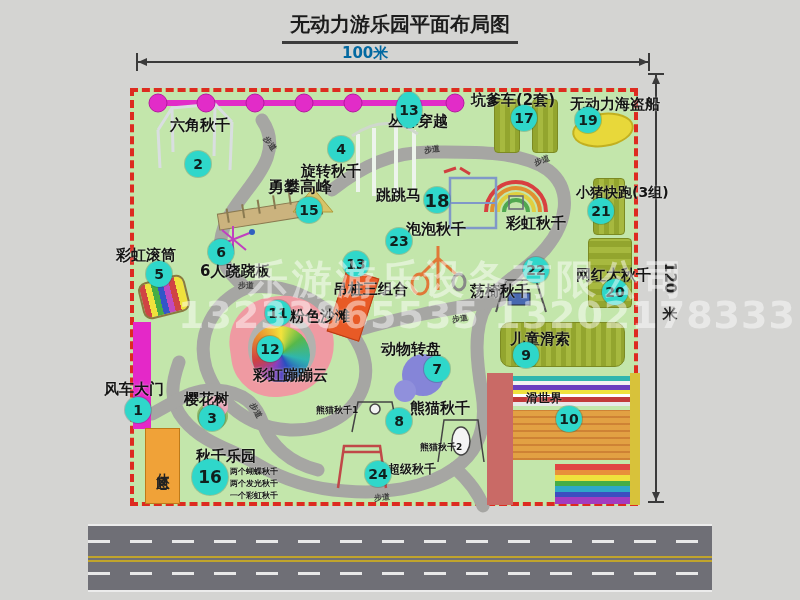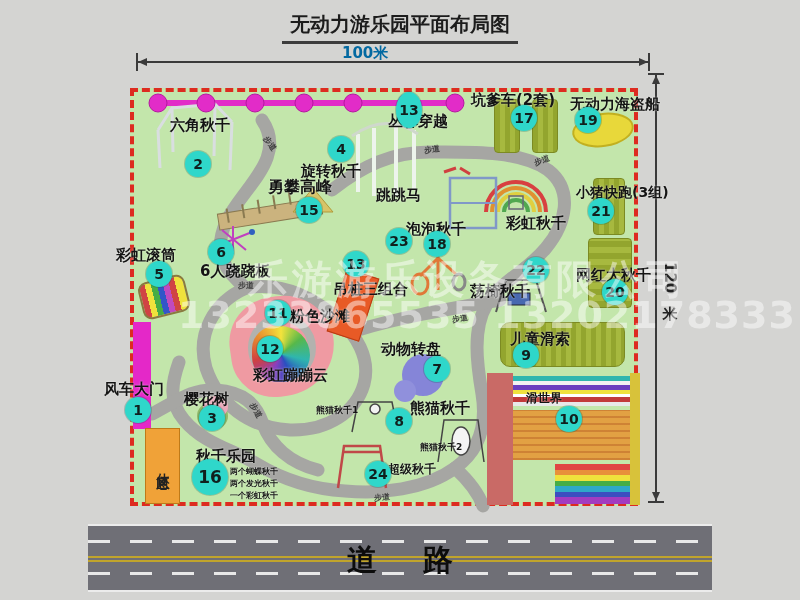--- a/index.html
+++ b/index.html
@@ -235,21 +235,21 @@
       <div class="num" style="left: 396px; top: 92px; width: 26px; height: 36px; font-size: 14px;">13</div>
       <div class="lbl" style="left: 333px; top: 280px; font-size: 15px;">吊桩三组合</div>
       <div class="num" style="left: 343px; top: 251px; width: 26px; height: 26px; font-size: 14px;">13</div>
       <div class="lbl" style="left: 268px; top: 177px; font-size: 16px;">勇攀高峰</div>
       <div class="num" style="left: 296px; top: 197px; width: 26px; height: 26px; font-size: 14px;">15</div>
       <div class="lbl" style="left: 196px; top: 447px; font-size: 15px;">秋千乐园</div>
       <div class="num" style="left: 192px; top: 459px; width: 36px; height: 36px; font-size: 17px;">16</div>
       <div class="lbl" style="left: 471px; top: 91px; font-size: 15px;">坑爹车(2套)</div>
       <div class="num" style="left: 511px; top: 105px; width: 26px; height: 26px; font-size: 14px;">17</div>
       <div class="lbl" style="left: 376px; top: 186px; font-size: 15px;">跳跳马</div>
-      <div class="num" style="left: 424px; top: 187px; width: 26px; height: 26px; font-size: 14px; margin-top: 44px;">18</div>
+      <div class="num" style="left: 424px; top: 187px; width: 26px; height: 26px; font-size: 18px;">18</div>
       <div class="lbl" style="left: 570px; top: 95px; font-size: 15px;">无动力海盗船</div>
       <div class="num" style="left: 575px; top: 107px; width: 26px; height: 26px; font-size: 14px;">19</div>
       <div class="lbl" style="left: 576px; top: 266px; font-size: 15px;">网红大秋千</div>
       <div class="num" style="left: 602px; top: 279px; width: 26px; height: 26px; font-size: 14px;">20</div>
       <div class="lbl" style="left: 576px; top: 184px; font-size: 14px;">小猪快跑(3组)</div>
       <div class="num" style="left: 588px; top: 198px; width: 26px; height: 26px; font-size: 14px;">21</div>
       <div class="lbl" style="left: 470px; top: 282px; font-size: 15px;">荡椅秋千</div>
       <div class="num" style="left: 523px; top: 257px; width: 26px; height: 26px; font-size: 14px;">22</div>
       <div class="lbl" style="left: 406px; top: 220px; font-size: 15px;">泡泡秋千</div>
       <div class="num" style="left: 386px; top: 228px; width: 26px; height: 26px; font-size: 14px;">23</div>
@@ -271,16 +271,15 @@
     </div>
 
   <div class="wm wm-company">乐游游乐设备有限公司</div>
   <div class="wm wm-phone">13233865535 13202178333</div>
 
   <div class="road">
     <div class="lane" style="top:14px;"></div>
     <div class="yline" style="top:30px;"></div>
     <div class="yline" style="top:34px;"></div>
     <div class="lane" style="top:46px;"></div>
-    <div class="road-label">道路</div>
   </div>
 
 </div>
 
 </body></html>

